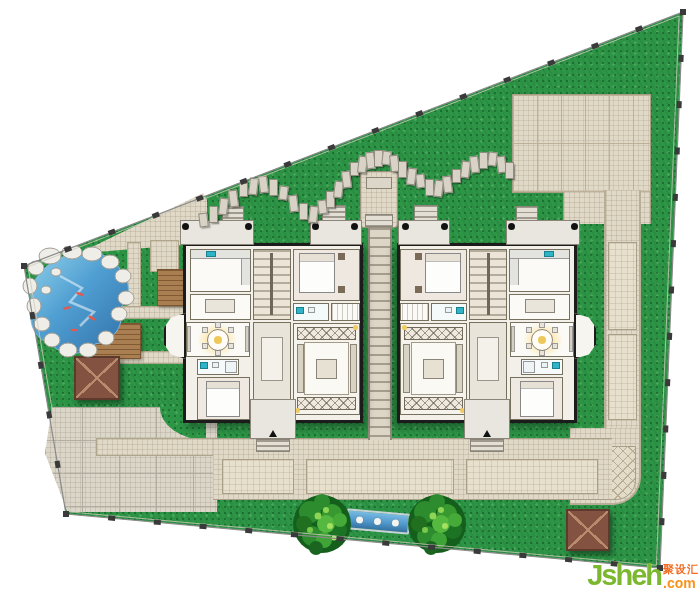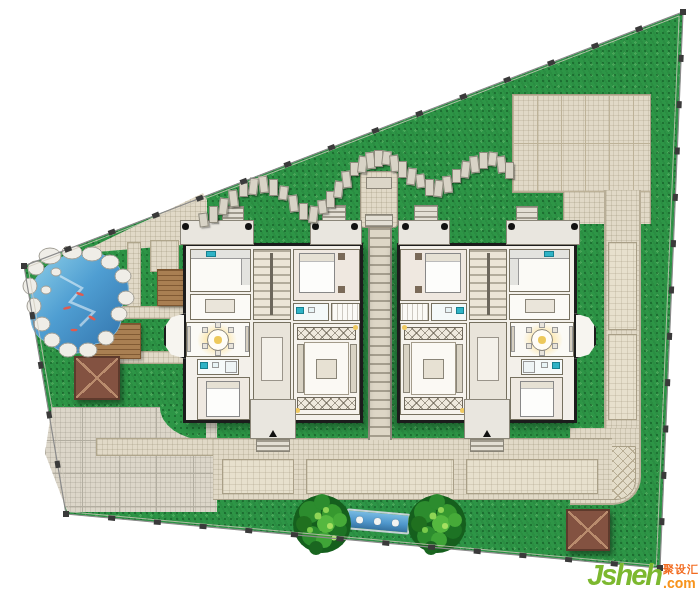--- a/index.html
+++ b/index.html
@@ -122,21 +122,21 @@
     border:2px solid #c7d2d6; border-radius:2px;
   }
   .channel i { position:absolute; width:7px; height:7px; border-radius:50%; background:#f2f4f2; box-shadow:0 0 1px #567; }
 
   .title-label {
     position:absolute; left:80px; top:549px;
     font-size:13.5px; font-weight:bold; color:#1f1f1f; letter-spacing:2px;
     border-bottom:1.5px solid #1f1f1f; padding-bottom:2px;
   }
   .wm { position:absolute; right:1px; bottom:1px; display:flex; align-items:flex-end; line-height:1; }
-  .wm-j { font-size:29px; font-weight:bold; letter-spacing:-2px; color:var(--wm-green,#7cb82f); text-shadow:0 1px 0 #fff;font-style:italic; }
+  .wm-j { font-size:29px; font-weight:bold; letter-spacing:-2px; color:var(--wm-green,#7cb82f); text-shadow:0 1px 0 #fff; }
   .wm-right { display:flex; flex-direction:column; align-items:flex-start; margin-left:2px; }
   .wm-cn { font-size:11px; font-weight:bold; color:var(--wm-red,#f26c21); letter-spacing:1px; }
   .wm-com { font-size:14px; font-weight:bold; color:var(--wm-orange,#f7941d); margin-top:1px; }
 
   svg.layer { position:absolute; pointer-events:none; }
 </style>
 </head>
 <body>
 
 <div class="stage" id="stage">

